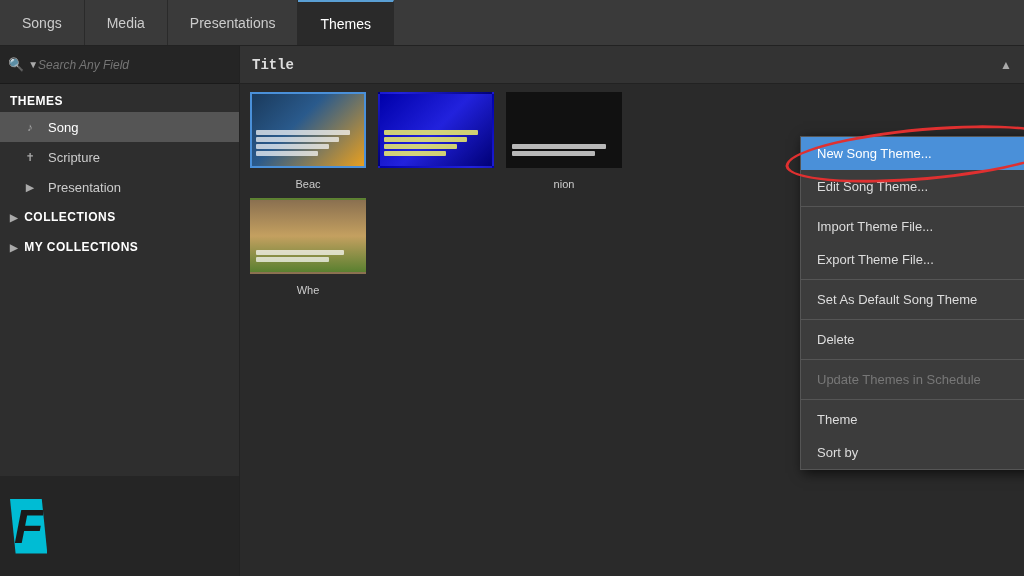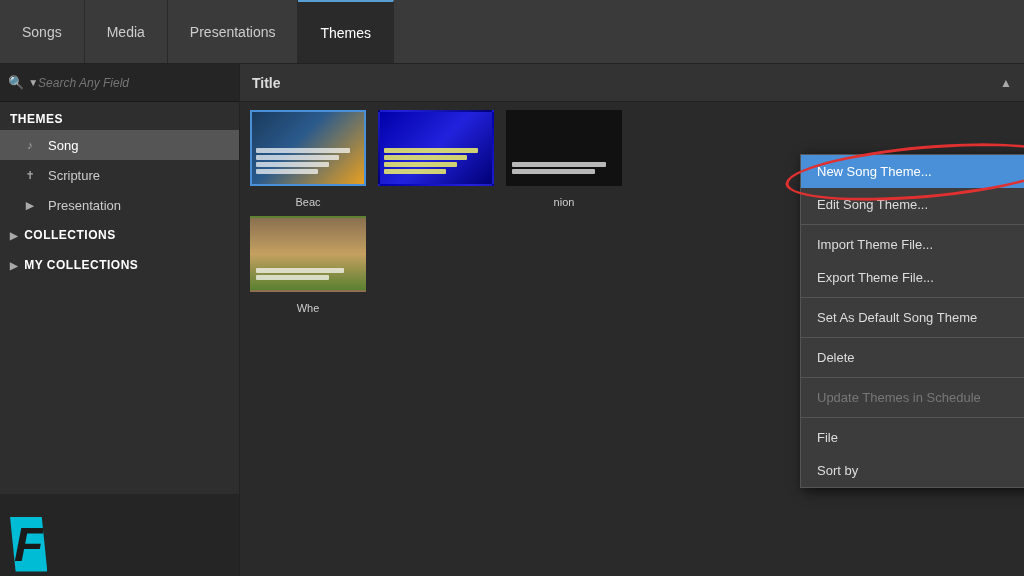--- a/index.html
+++ b/index.html
@@ -12,21 +12,21 @@
       color: #ddd;
       overflow: hidden;
       position: relative;
     }
 
     
     .top-nav {
       display: flex;
       align-items: stretch;
       background: #3a3a3a;
-      height: 64px;
+      height: 46px;
       border-bottom: 1px solid #222;
     }
     .nav-tab {
       padding: 0 22px;
       display: flex;
       align-items: center;
       cursor: pointer;
       color: #ccc;
       font-size: 14px;
       border-right: 1px solid #2a2a2a;
@@ -167,20 +167,21 @@
       justify-content: space-between;
       padding: 8px 12px;
       background: #333;
       border-bottom: 1px solid #222;
       height: 38px;
     }
     .content-title {
       font-size: 14px;
       color: #ddd;
       font-weight: 600;
+      font-family: Liberation Mono, monospace;
     }
     .collapse-btn {
       color: #aaa;
       cursor: pointer;
       font-size: 12px;
     }
 
     
     .themes-grid {
       display: flex;
@@ -452,21 +453,21 @@
 
       <div class="context-menu-separator"></div>
 
       <div class="context-menu-item disabled">
         <span>Update Themes in Schedule</span>
       </div>
 
       <div class="context-menu-separator"></div>
 
       <div class="context-menu-item">
-        <span>File</span>
+        <span>Theme</span>
 
       </div>
 
       <div class="context-menu-item">
         <span>Sort by</span>
 
       </div>
 
     </div>
 

